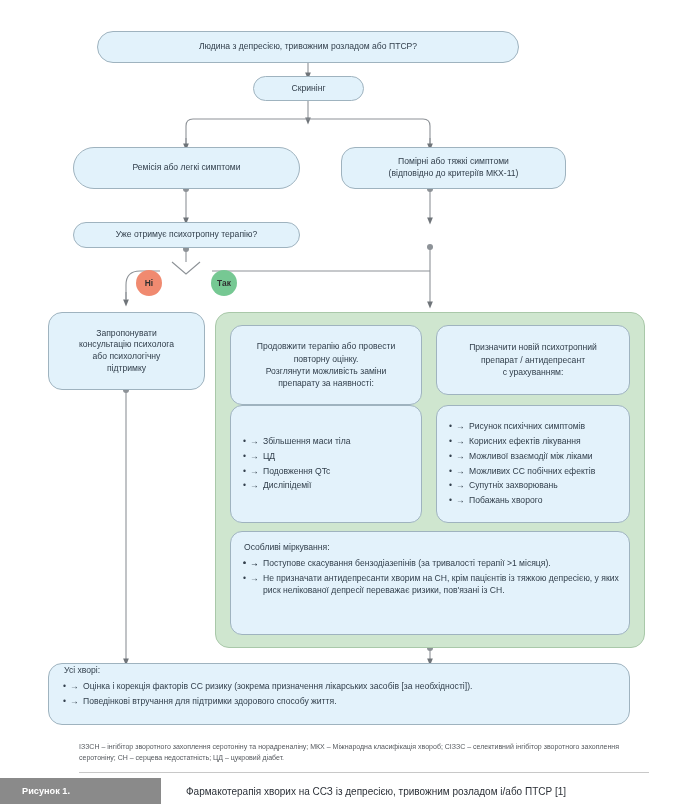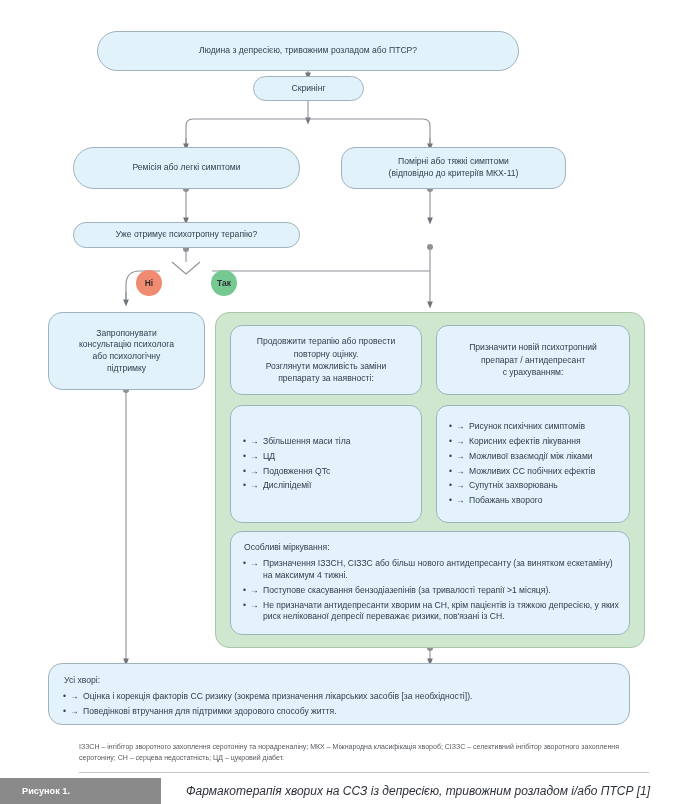--- a/index.html
+++ b/index.html
@@ -94,21 +94,21 @@
   .capbar .tag{
     position:absolute;left:0;top:0;width:161px;height:26px;
     background:#8a8a8a;color:#ffffff;
     display:flex;align-items:center;
     font-size:9.2px;font-weight:bold;
     padding-left:22px;box-sizing:border-box;
   }
   .capbar .captext{
     position:absolute;left:186px;top:0;height:26px;
     display:flex;align-items:center;
-    font-size:12px;color:#2c3138;font-style:italic;
+    font-size:10px;color:#2c3138;
   }
   .topline{position:absolute;left:79px;top:772px;width:570px;height:1px;background:#c8c8c8;}
 </style>
 </head>
 <body>
 
 <div class="canvas">
 
   <svg class="wires" viewBox="0 0 681 804">
     <defs>
@@ -145,21 +145,21 @@
       <circle cx="308" cy="57" r="3"></circle>
       <circle cx="186" cy="189" r="3"></circle>
       <circle cx="430" cy="189" r="3"></circle>
       <circle cx="186" cy="249" r="3"></circle>
       <circle cx="430" cy="247" r="3"></circle>
       <circle cx="126" cy="390" r="3"></circle>
       <circle cx="430" cy="648" r="3"></circle>
     </g>
   </svg>
 
-  <div class="node pill" style="left:97px;top:31px;width:422px;height:40px;">
+  <div class="node pill" style="left:97px;top:31px;width:422px;height:32px;">
     <span>Людина з депресією, тривожним розладом або ПТСР?</span>
   </div>
 
   <div class="node pill" style="left:253px;top:76px;width:111px;height:25px;">
     <span>Скринінг</span>
   </div>
 
   <div class="node pill" style="left:73px;top:147px;width:227px;height:42px;">
     <span>Ремісія або легкі симптоми</span>
   </div>
@@ -187,21 +187,21 @@
     <div>
       <div>Запропонувати</div>
       <div>консультацію психолога</div>
       <div>або психологічну</div>
       <div>підтримку</div>
     </div>
   </div>
 
   <div class="green-panel" style="left:215px;top:312px;width:430px;height:336px;"></div>
 
-  <div class="inner center" style="left:230px;top:325px;width:192px;height:70px;">
+  <div class="inner center" style="left:230px;top:325px;width:192px;height:80px;">
     <div>
       <div>Продовжити терапію або провести</div>
       <div>повторну оцінку.</div>
       <div>Розглянути можливість заміни</div>
       <div>препарату за наявності:</div>
     </div>
   </div>
 
   <div class="inner center" style="left:436px;top:325px;width:194px;height:70px;">
     <div>
@@ -227,27 +227,27 @@
         <li><span class="dot">•</span><span class="arr">→</span><span>Можливої взаємодії між ліками</span></li>
         <li><span class="dot">•</span><span class="arr">→</span><span>Можливих СС побічних ефектів</span></li>
         <li><span class="dot">•</span><span class="arr">→</span><span>Супутніх захворювань</span></li>
         <li><span class="dot">•</span><span class="arr">→</span><span>Побажань хворого</span></li>
       </ul>
   </div>
 
   <div class="inner listbox" style="left:230px;top:531px;width:400px;height:104px;">
     <div class="boxtitle">Особливі міркування:</div>
     <ul class="bl">
-        <li><span class="dot">•</span><span class="arr">→</span><span>Призначення ІЗЗСН, СІЗЗС або більш нового антидепресанту (за винятком ескетаміну) на максимум 4 тижні.</span></li>
+        <li><span class="dot">•</span><span class="arr">→</span></li>
         <li><span class="dot">•</span><span class="arr">→</span><span>Поступове скасування бензодіазепінів (за тривалості терапії &gt;1 місяця).</span></li>
         <li><span class="dot">•</span><span class="arr">→</span><span>Не призначати антидепресанти хворим на СН, крім пацієнтів із тяжкою депресією, у яких риск нелікованої депресії переважає ризики, пов'язані із СН.</span></li>
       </ul>
   </div>
 
-  <div class="inner listbox" style="left:48px;top:663px;width:582px;height:62px;border-radius:14px;padding:10px 14px;">
+  <div class="inner listbox" style="left:48px;top:663px;width:582px;height:62px;border-radius:14px;padding:0 14px;">
     <div class="boxtitle">Усі хворі:</div>
     <ul class="bl">
         <li><span class="dot">•</span><span class="arr">→</span><span>Оцінка і корекція факторів СС ризику (зокрема призначення лікарських засобів [за необхідності]).</span></li>
         <li><span class="dot">•</span><span class="arr">→</span><span>Поведінкові втручання для підтримки здорового способу життя.</span></li>
       </ul>
   </div>
 
   <div class="footnote">ІЗЗСН – інгібітор зворотного захоплення серотоніну та норадреналіну; МКХ – Міжнародна класифікація хвороб; СІЗЗС – селективний інгібітор зворотного захоплення серотоніну; СН – серцева недостатність; ЦД – цукровий діабет.</div>
   <div class="topline"></div>
 

